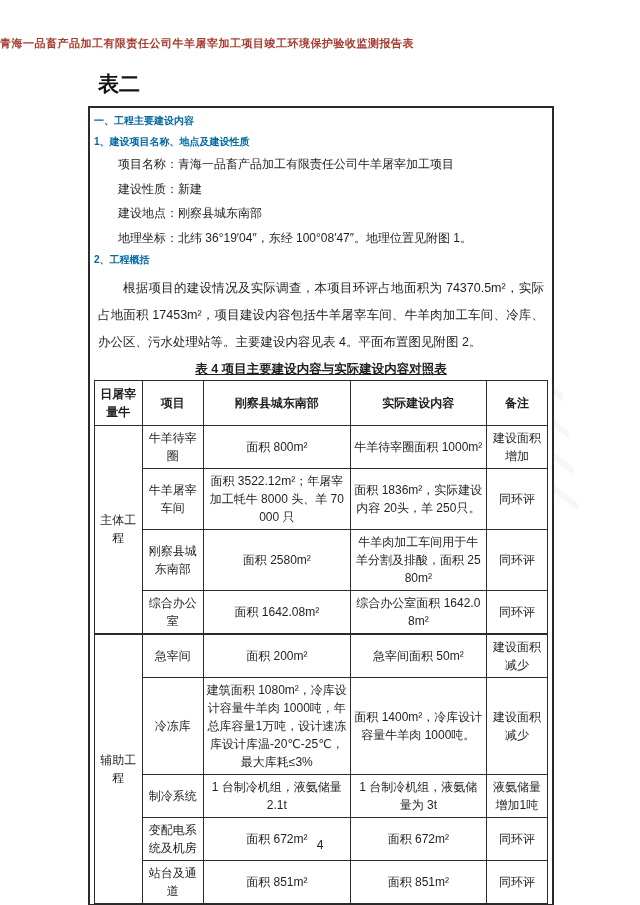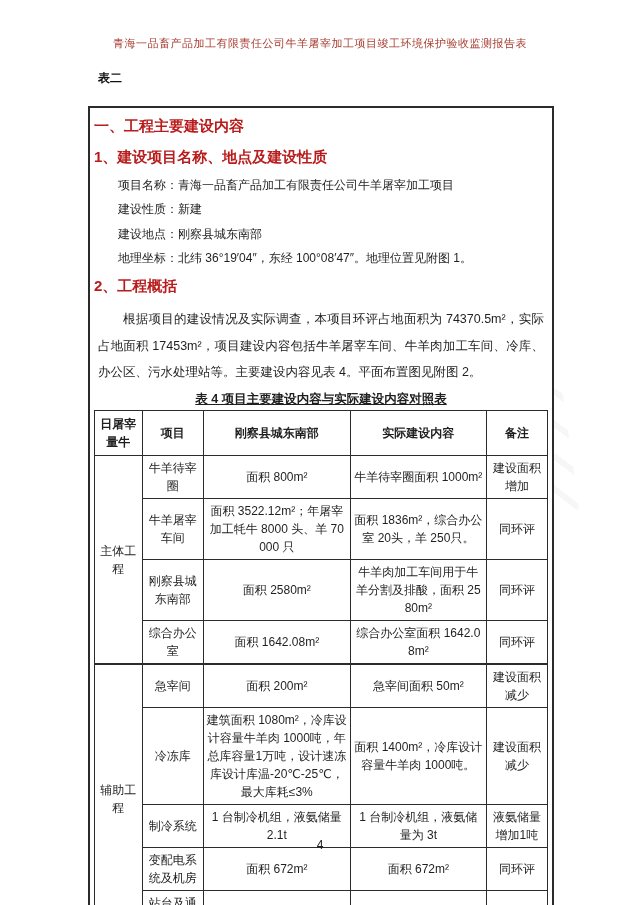--- a/index.html
+++ b/index.html
@@ -7,42 +7,42 @@
     width: 640px; height: 905px;
     font-family: "Liberation Sans", "DejaVu Sans", sans-serif;
     color: #1f1f1f;
     position: relative;
     overflow: hidden;
   }
   .page { position: relative; width: 640px; height: 905px; background: #fff; }
 
   .doc-header {
     position: absolute; top: 36px; left: 0; right: 0;
-    text-align: center;
+    text-align: left;
     font-size: 11px;
     color: #a63d32;
     letter-spacing: 0.5px;
-    font-weight: normal;
+    font-weight: bold;
   }
 
   .table-label {
     position: absolute; top: 70px; left: 98px;
-    font-size: 12px; font-weight: bold; color: #111;
+    font-size: 21px; font-weight: bold; color: #111;
   }
 
   .outer-box {
     position: absolute; top: 106px; left: 88px;
     width: 466px;
     box-sizing: border-box;
     border: 2px solid #2b2b2b;
     padding: 3px 4px 0 4px;
     background: #fff;
   }
 
-  .h1, .h2 { font-size: 15px; font-weight: bold; line-height: 2.05; color: #b91c1c; }
+  .h1, .h2 { font-size: 10px; font-weight: bold; line-height: 2.05; color: #0369a1; }
   .line { font-size: 12px; line-height: 2.05; }
   .ind1 { padding-left: 24px; }
   .ind2 { padding-left: 12px; }
 
   .para {
     margin: 4px;
     font-size: 12.5px;
     line-height: 2.15;
     text-align: justify;
     text-indent: 2em;
@@ -141,21 +141,21 @@
         <tr>
           <td class="grp" rowspan="4">主体工程</td>
           <td>牛羊待宰圈</td>
           <td>面积 800m²</td>
           <td>牛羊待宰圈面积 1000m²</td>
           <td>建设面积增加</td>
         </tr>
         <tr>
           <td>牛羊屠宰车间</td>
           <td>面积 3522.12m²；年屠宰加工牦牛 8000 头、羊 70000 只</td>
-          <td>面积 1836m²，综合办公室 20头，羊 250只。</td>
+          <td>面积 1836m²，实际建设内容 20头，羊 250只。</td>
           <td>同环评</td>
         </tr>
         <tr>
           <td>刚察县城东南部</td>
           <td>面积 2580m²</td>
           <td>牛羊肉加工车间用于牛羊分割及排酸，面积 2580m²</td>
           <td>同环评</td>
         </tr>
         <tr>
           <td>综合办公室</td>

